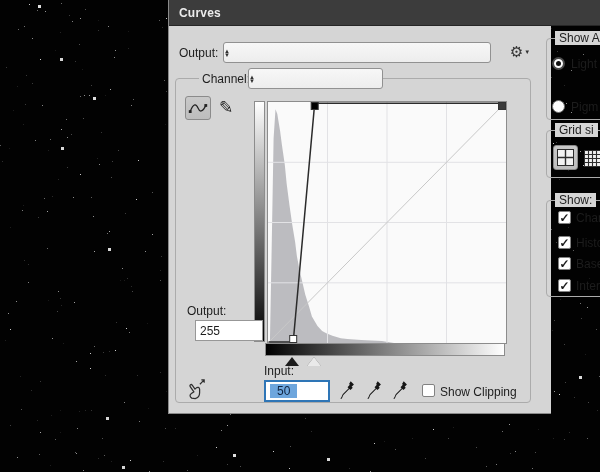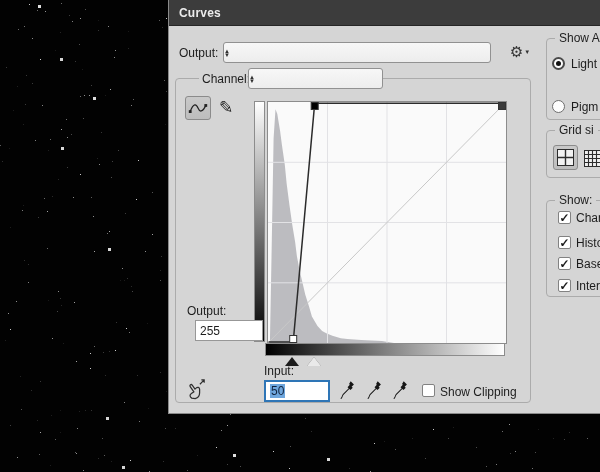--- a/index.html
+++ b/index.html
@@ -1,19 +1,19 @@
 <!DOCTYPE html>
 <html><head>
 <meta charset="utf-8">
 <style>
   html,body{margin:0;padding:0;background:#000;}
   .stage{position:relative;width:600px;height:472px;overflow:hidden;background:#020202;
          font-family:"Liberation Sans",sans-serif;color:#1d1d1d;}
   .stars{position:absolute;top:0;left:0;width:1px;height:1px;background:transparent;}
-  .dialog{position:absolute;left:168px;top:0;width:432px;height:414px;background:#d5d5d5;
+  .dialog{position:absolute;left:168px;top:0;width:383px;height:414px;background:#d5d5d5;
           border-left:1px solid #8a8a8a;border-bottom:1px solid #8a8a8a;box-sizing:border-box;}
   .titlebar{position:absolute;left:0;top:0;right:-200px;height:25px;background:#3c3c3c;
             border-bottom:1px solid #262626;display:flex;align-items:center;}
   .titlebar span{color:#ececec;font-size:12px;font-weight:bold;margin-left:10px;letter-spacing:.2px;}
   .lbl{position:absolute;font-size:12px;white-space:nowrap;}
   .select{position:absolute;height:21px;background:linear-gradient(#f7f7f7,#ededed);
           border:1px solid #919191;border-radius:3px;box-sizing:border-box;
           display:flex;align-items:center;font-size:12px;}
   .select .val{margin-left:8px;flex:1;}
   .updown{display:flex;flex-direction:column;align-items:center;line-height:4px;
@@ -28,21 +28,21 @@
          border:1px solid #8c8c8c;box-sizing:border-box;}
   .plot{position:absolute;background:#fafafa;border:1px solid #8c8c8c;box-sizing:content-box;}
   .hgrad{position:absolute;height:13px;background:linear-gradient(to right,#000000,#ffffff);
          border:1px solid #8c8c8c;box-sizing:border-box;}
   .tri{position:absolute;width:0;height:0;border-left:7px solid transparent;border-right:7px solid transparent;}
   .tri.black{border-bottom:9px solid #1c1c1c;}
   .tri.white{border-bottom:9px solid #e9e9e9;filter:drop-shadow(0 0 0.6px #555);}
   .field{position:absolute;background:#ffffff;border:1px solid #979797;box-sizing:border-box;
          font-size:12px;display:flex;align-items:center;padding-left:4px;}
   .field.focus{border:2px solid #2e75b6;}
-  .sel-text{background:#6ea6dd;color:#10233f;padding:0 1px;}
+  .sel-text{background:#6ea6dd;color:#10233f;padding:0 7px;}
   .checkbox{position:absolute;width:13px;height:13px;background:#fff;border:1px solid #828282;
             border-radius:2px;box-sizing:border-box;display:flex;align-items:center;justify-content:center;
             font-size:12px;font-weight:bold;color:#1a1a1a;line-height:1;}
   .radio{position:absolute;width:13px;height:13px;border:1px solid #6e6e6e;border-radius:50%;
          background:#fdfdfd;box-sizing:border-box;display:flex;align-items:center;justify-content:center;}
   .radio .dot{width:5px;height:5px;border-radius:50%;background:#111;display:none;}
   .radio.checked{border:2px solid #4a4a4a;}
   .radio.checked .dot{display:block;}
   .eyedrop{position:absolute;width:16px;height:21px;}
   .gear{font-size:15px;color:#333;}

